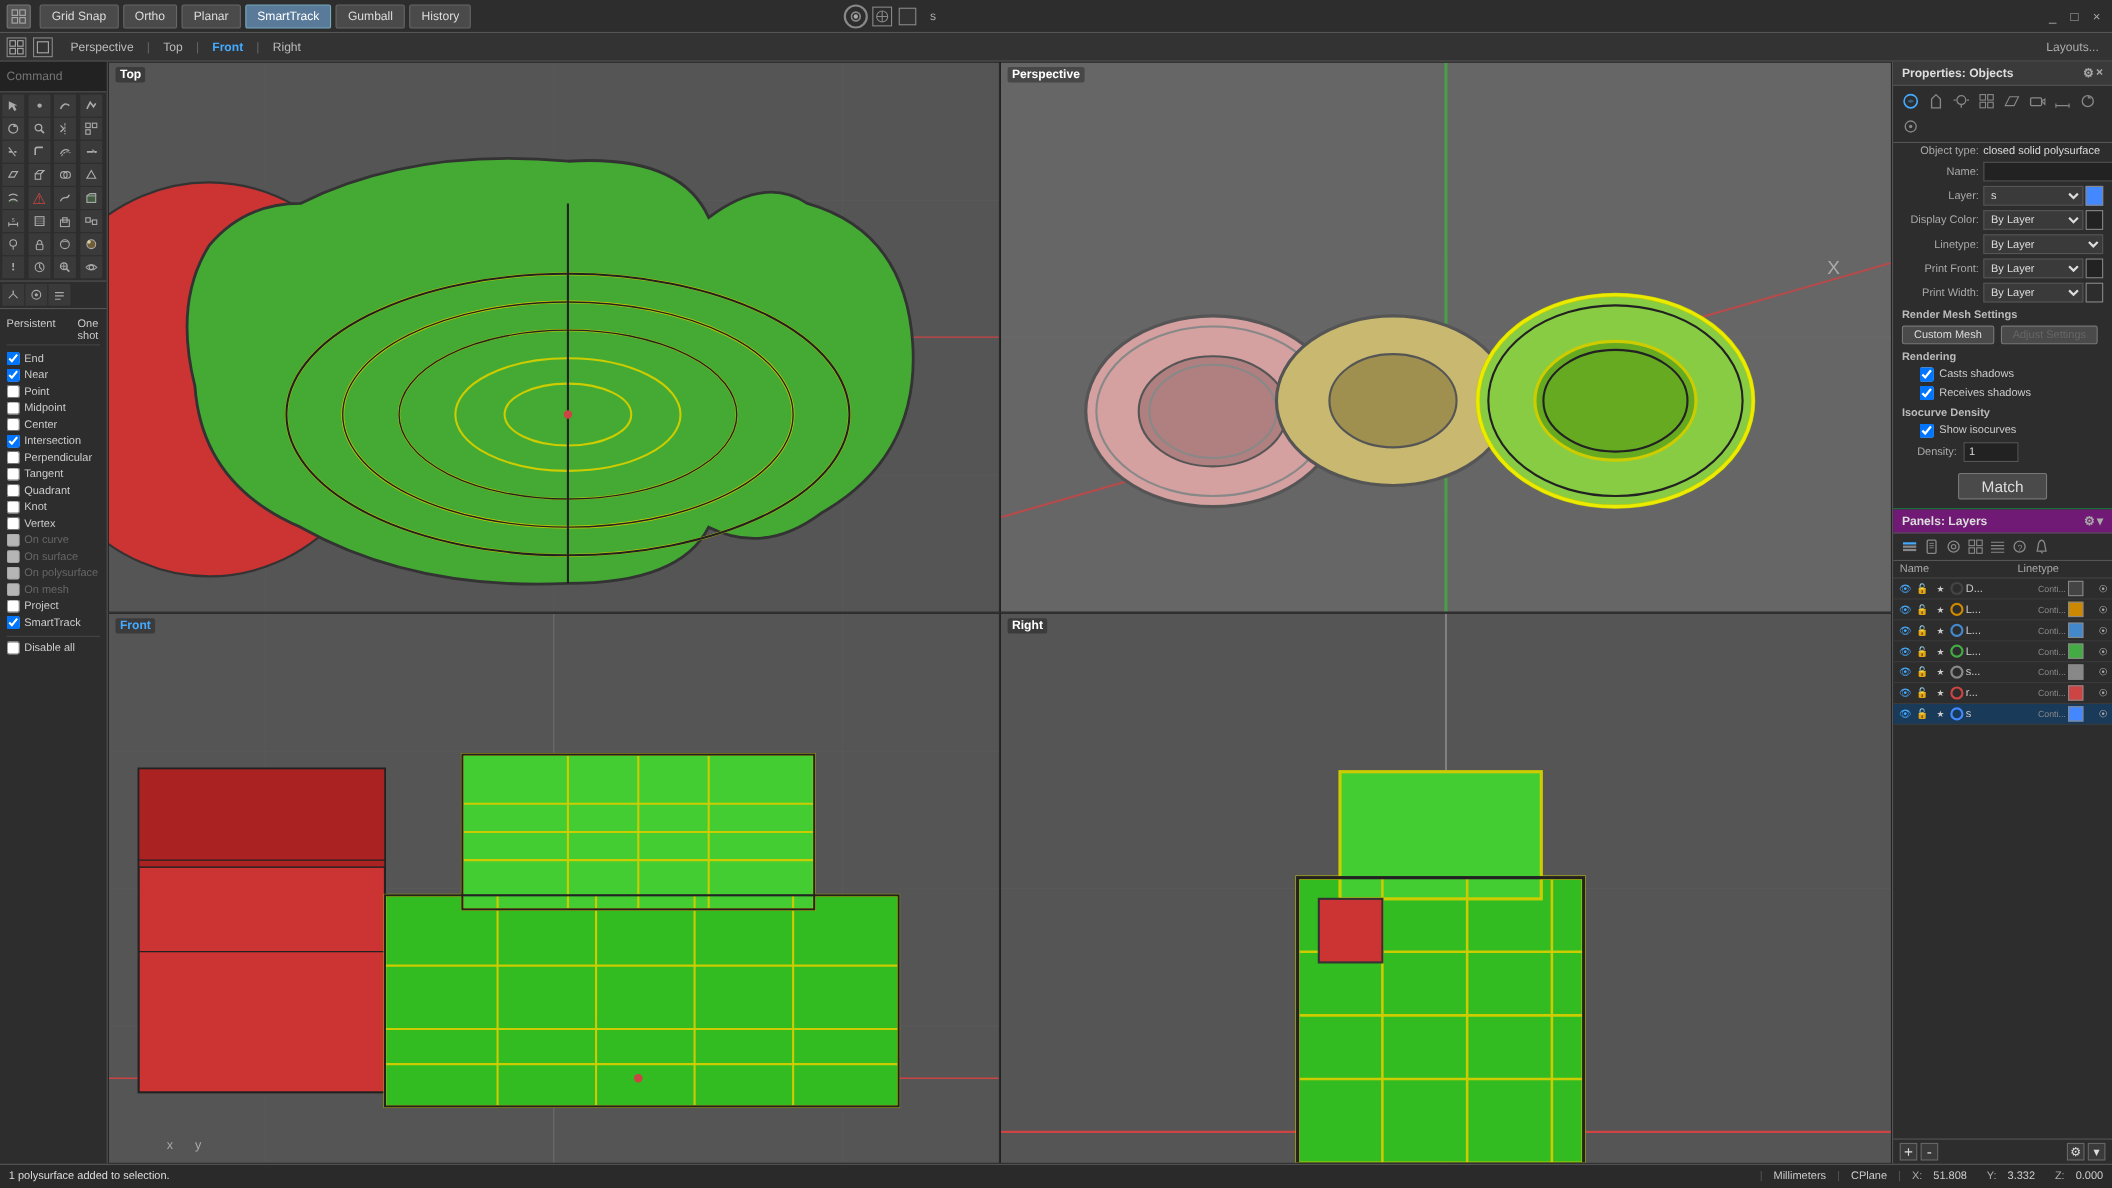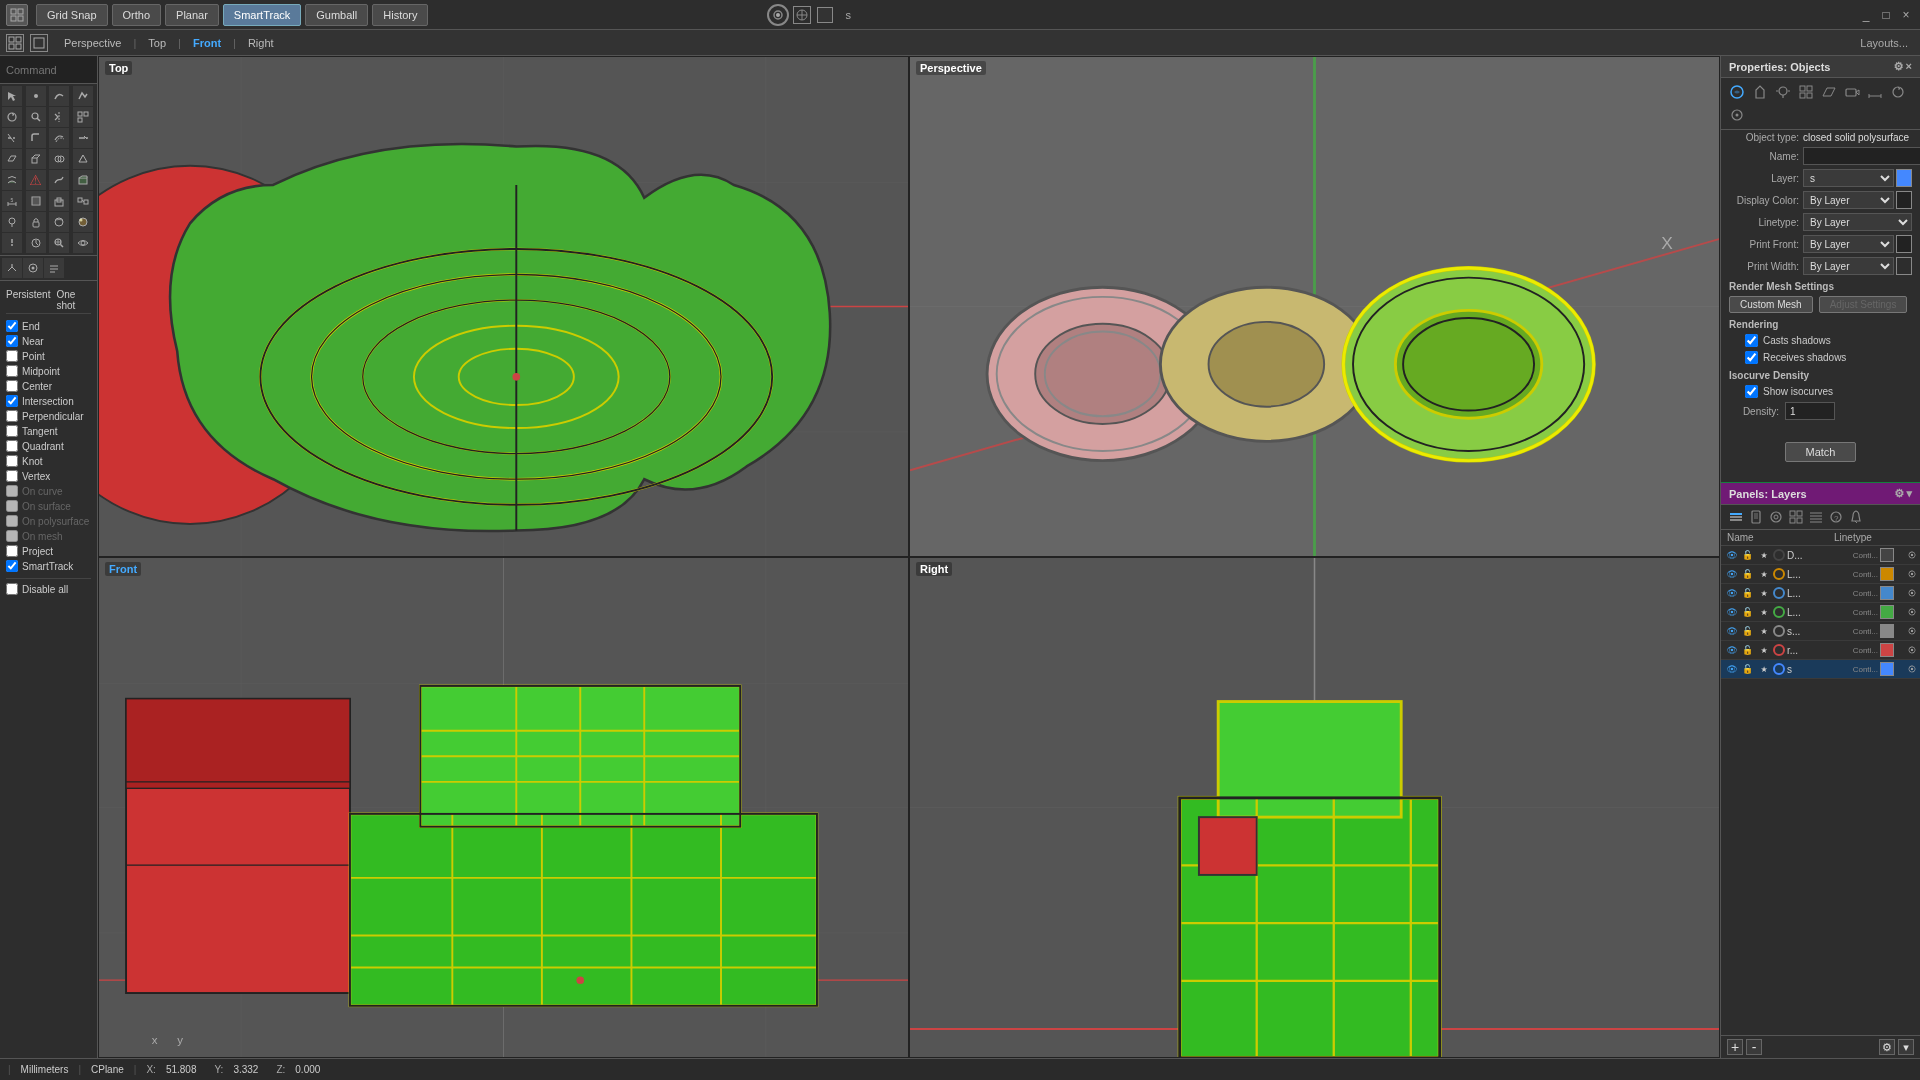--- a/index.html
+++ b/index.html
@@ -138,21 +138,21 @@
       font-size: 10px;
       color: #ccc;
     }
     .snap-row input[type=checkbox] {
       width: 12px; height: 12px;
       cursor: pointer;
     }
     .snap-row.disabled { color: #666; }
     .persistent-oneshot {
       display: flex;
-      gap: 6px;
+      gap: 20px;
       font-size: 10px;
       color: #ccc;
       margin-bottom: 6px;
       padding: 2px 0;
       border-bottom: 1px solid #444;
     }
 
     
     #viewports {
       flex: 1;
@@ -274,25 +274,25 @@
       display: flex;
       align-items: center;
       padding: 2px 8px;
       font-size: 10px;
       gap: 6px;
     }
     .match-btn {
       background: #4a4a4a;
       border: 1px solid #777;
       color: #ddd;
-      font-size: 11px;
+      font-size: 14px;
       padding: 3px 20px;
       cursor: pointer;
       border-radius: 2px;
-      margin: 20px auto;
+      margin: 8px auto;
       display: block;
     }
 
     
     #layers-panel {
       flex: 1;
       display: flex;
       flex-direction: column;
       overflow: hidden;
     }
@@ -1215,20 +1215,21 @@
         <div class="layers-footer-btn">-</div>
         <div style="flex:1;"></div>
         <div class="layers-footer-btn" style="font-size:11px;">⚙</div>
         <div class="layers-footer-btn" style="font-size:11px;">▾</div>
       </div>
     </div>
   </div>
 </div>
 
 <div id="status-bar">
+  <span class="status-msg">1 polysurface added to selection.</span>
   <span class="status-sep">|</span>
   <span class="status-value">Millimeters</span>
   <span class="status-sep">|</span>
   <span class="status-value">CPlane</span>
   <span class="status-sep">|</span>
   <span style="color:#aaa;">X:</span>
   <span class="status-value">51.808</span>
   <span style="color:#aaa;margin-left:8px;">Y:</span>
   <span class="status-value">3.332</span>
   <span style="color:#aaa;margin-left:8px;">Z:</span>

